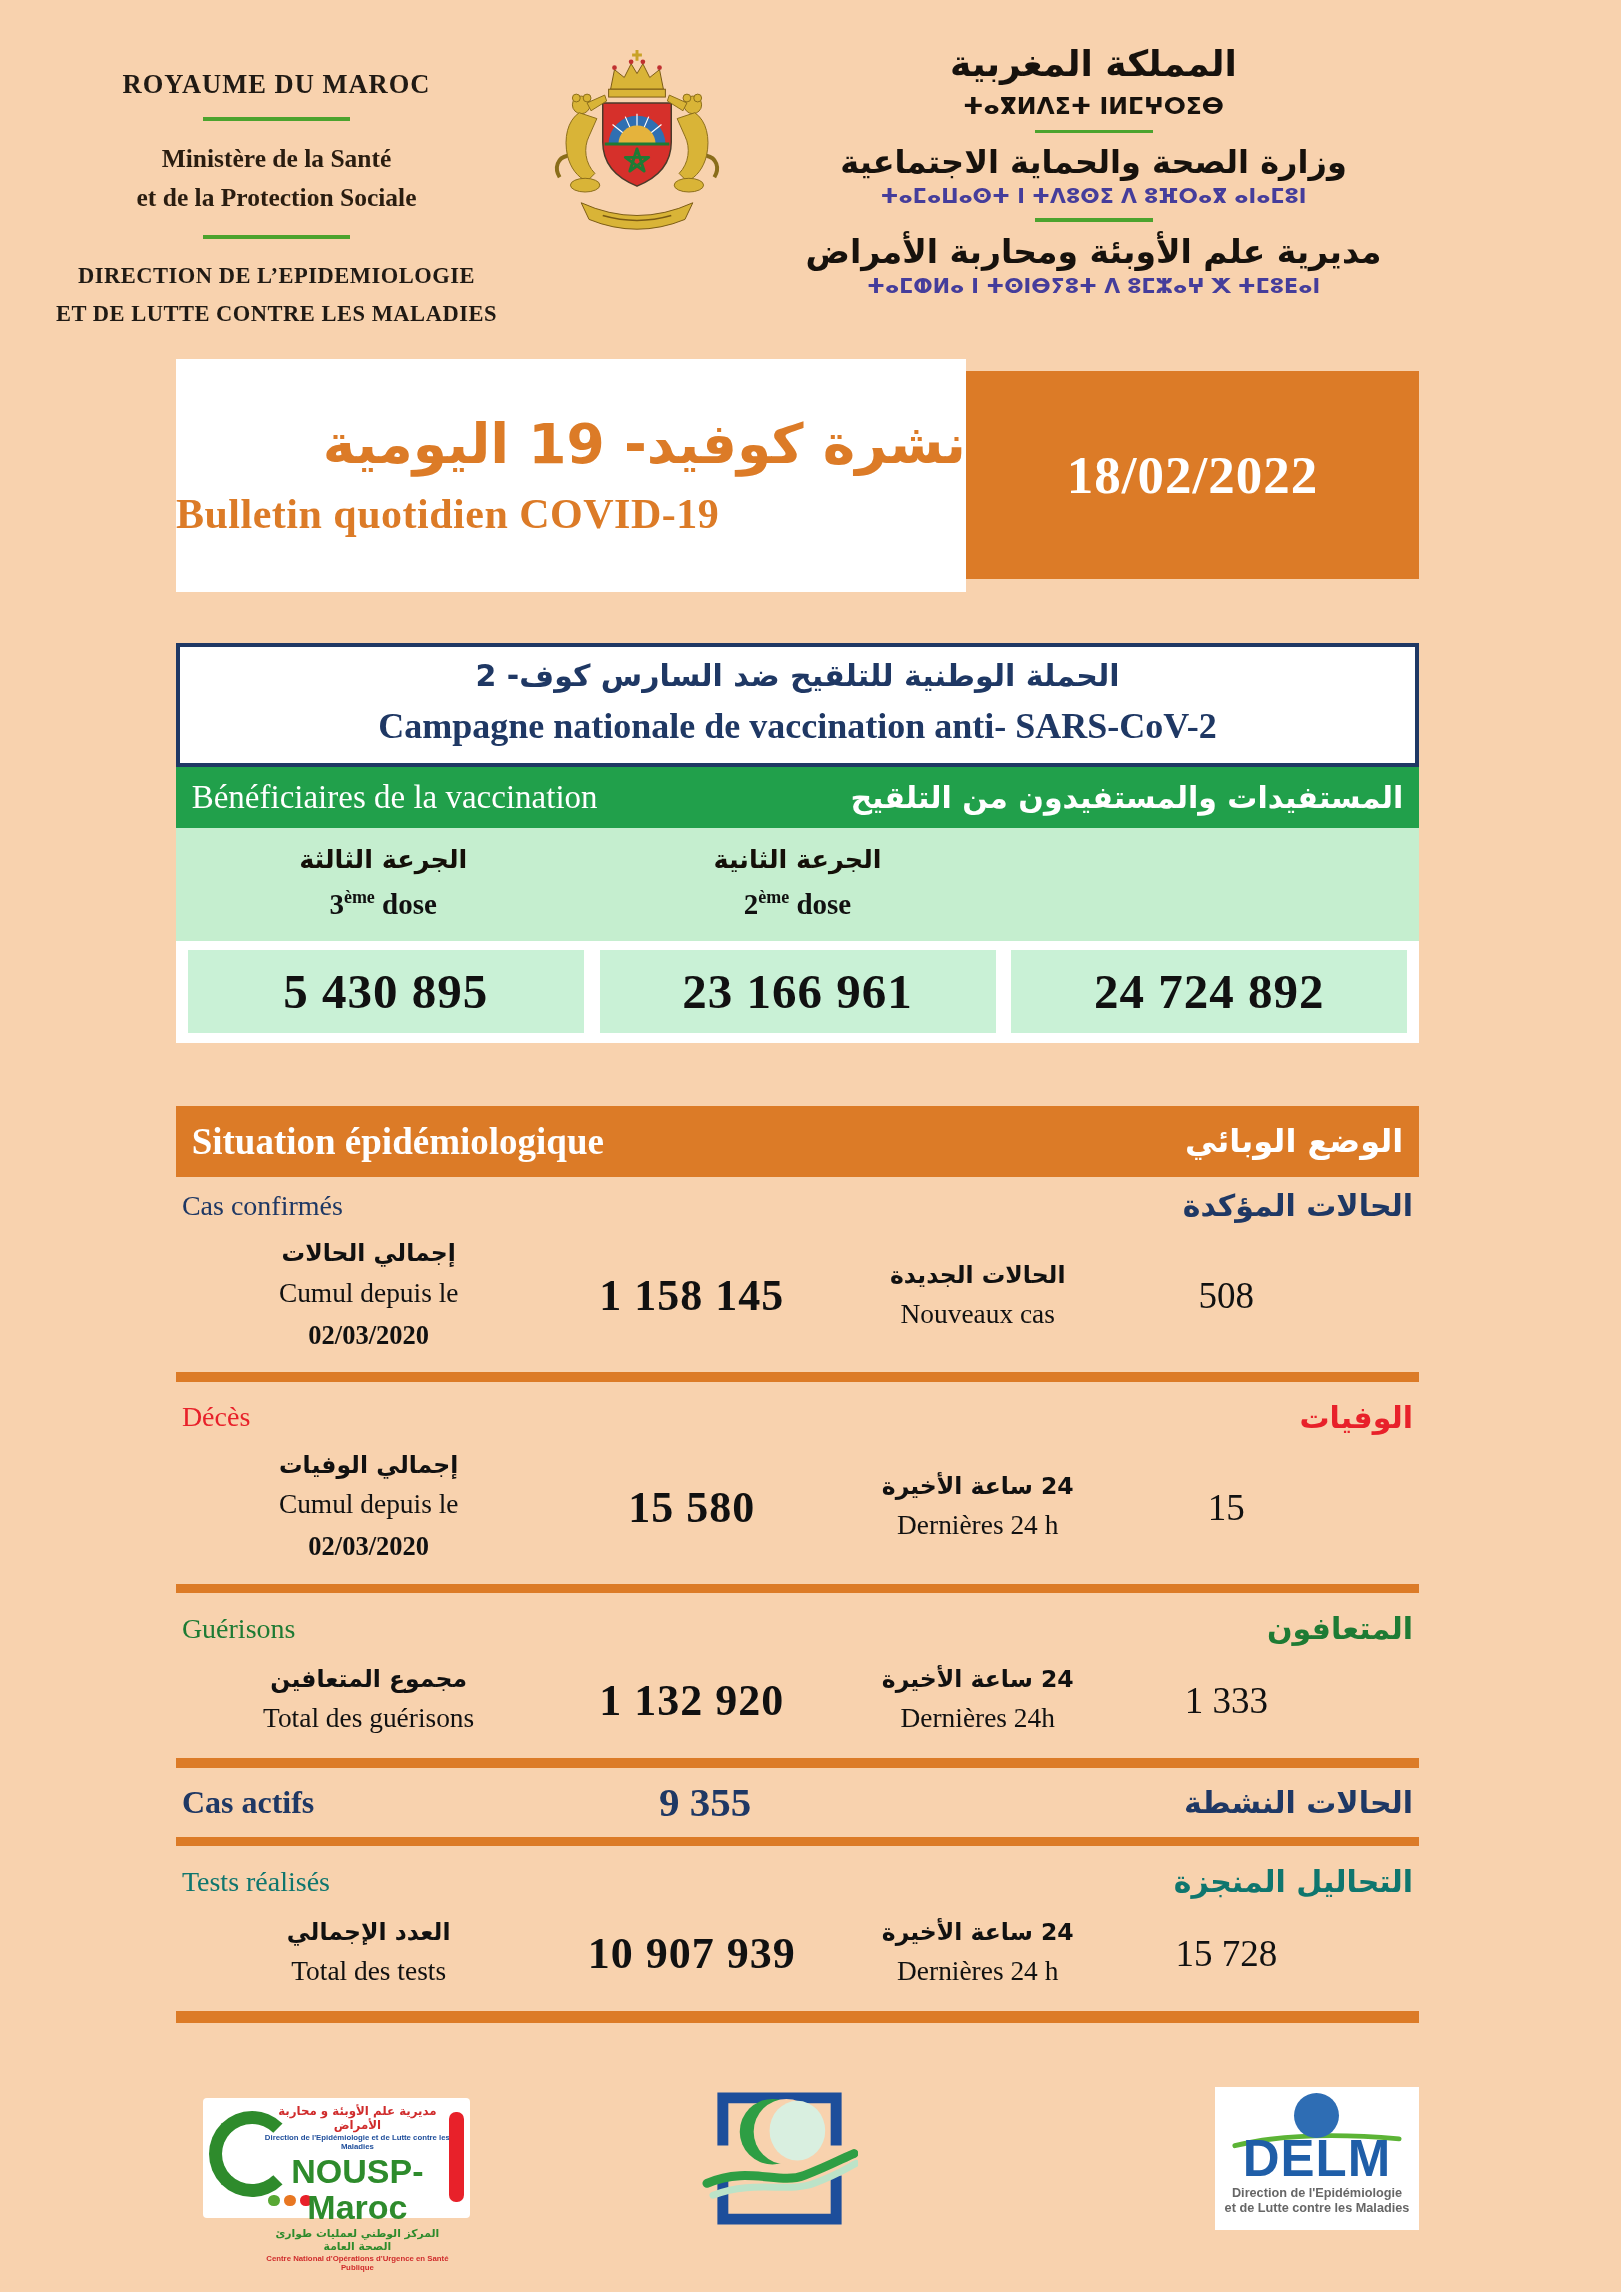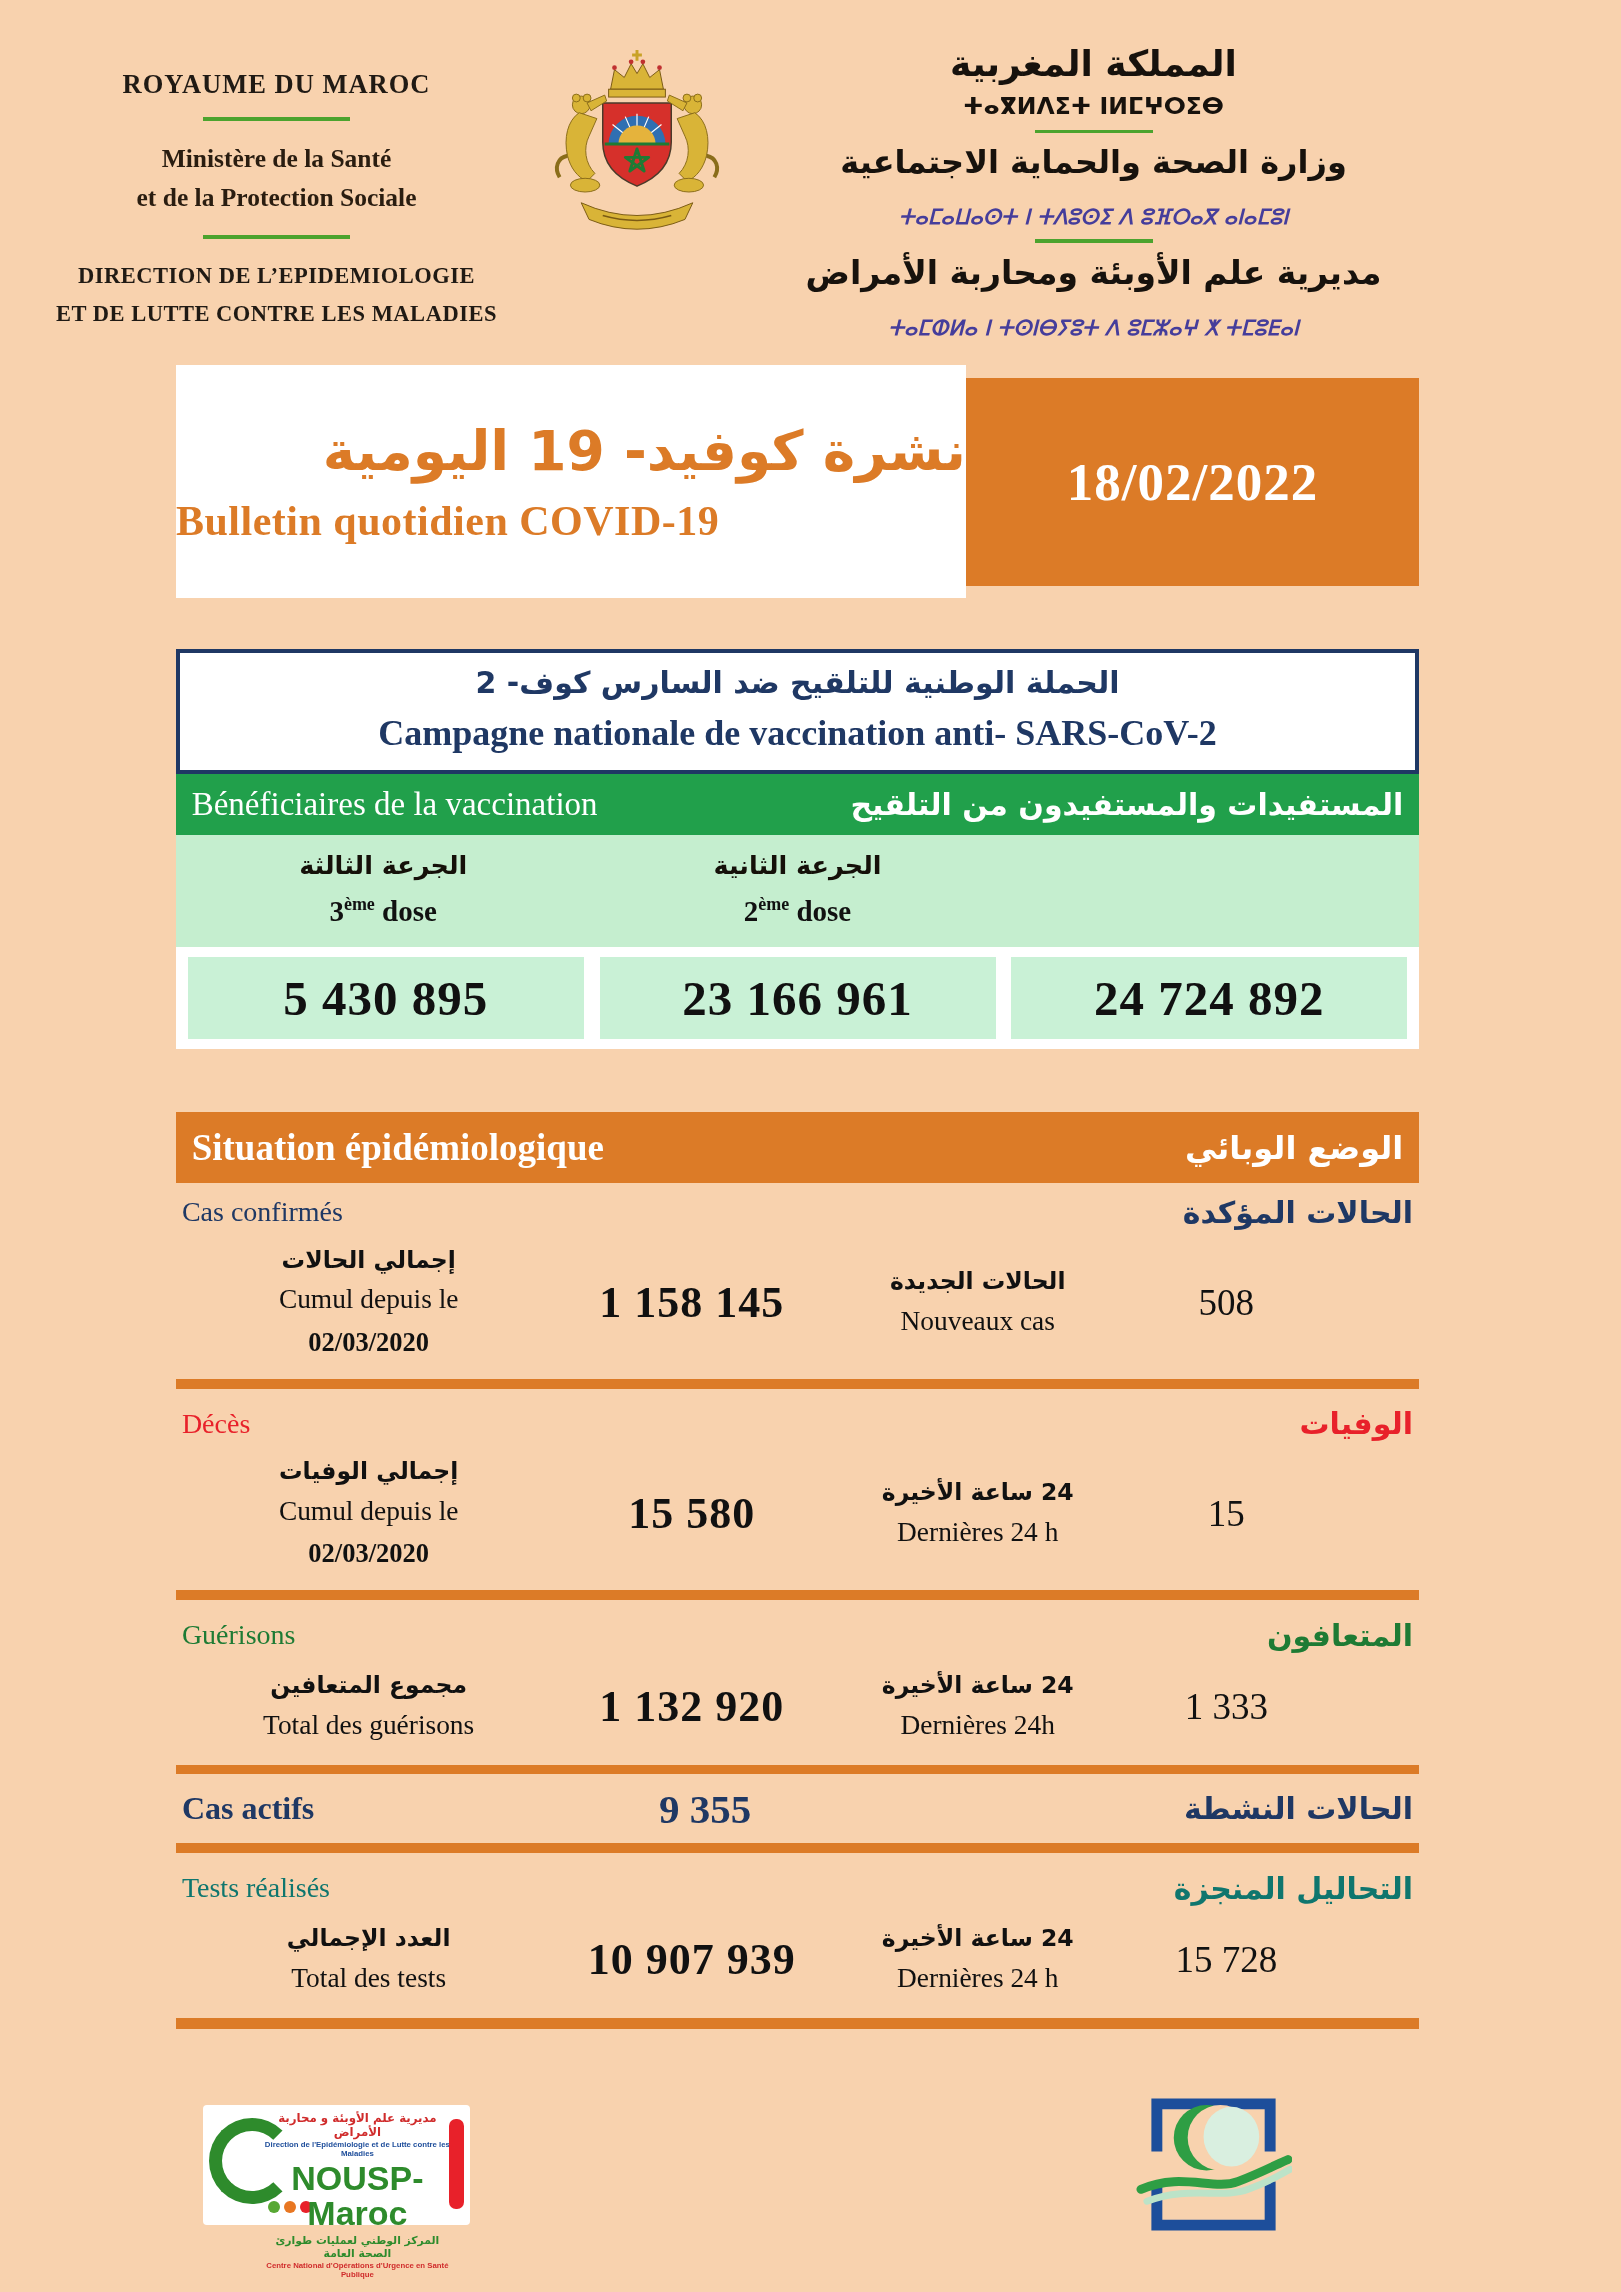--- a/index.html
+++ b/index.html
@@ -18,21 +18,21 @@
   .org-left .l1 { font-size: 26.5px; font-weight: bold; letter-spacing: 1px; color: #201a14; }
   .org-left .l2, .org-left .l3 { font-size: 25.5px; font-weight: bold; color: #2a1d10; line-height: 1.55; }
   .org-left .l4, .org-left .l5 { font-size: 22.5px; font-weight: bold; color: #201a14; line-height: 1.7; letter-spacing: 0.5px; }
   .sep-green { width: 147px; height: 3.9px; background: #4CA32E; margin: 17.6px auto; }
   .sep-green.sm { width: 118px; margin: 9.8px auto; }
   .org-center { width: 225px; text-align: center; }
   .org-right { flex: 1; text-align: center; padding-right: 59px; }
   .org-right .a1 { font-size: 36px; font-weight: bold; color: #17120d; }
   .org-right .t1 { font-size: 23.5px; font-weight: bold; color: #17120d; margin-top: 7.8px; }
   .org-right .a2 { font-size: 32px; font-weight: bold; color: #17120d; }
-  .org-right .t2, .org-right .t3 { font-size: 20.6px; font-weight: bold; color: #453D9B; margin-top: 24px; font-style: italic; }
+  .org-right .t2, .org-right .t3 { font-size: 20.6px; font-weight: bold; color: #453D9B; margin-top: 3px; }
   .org-right .a3 { font-size: 33px; font-weight: bold; color: #17120d; }
 
   
   .main { margin-left: 176px; width: 1243px; }
 
   
   .banner { display: flex; margin-top: 25.5px; height: 233px; }
   .banner-white { width: 790px; background: #fff; display: flex; flex-direction: column;
                   justify-content: center; gap: 13.7px; }
   .banner-white .t-ar { font-size: 55px; font-weight: bold; color: #DC7B27; }
@@ -351,16 +351,27 @@
     <svg class="minilogo" viewBox="0 0 158 158">
       <path d="M22,66 V18 H136 V66" stroke="#1D4E9B" stroke-width="11" fill="none"></path>
       <path d="M22,96 V140 H136 V96" stroke="#1D4E9B" stroke-width="11" fill="none"></path>
       <circle cx="72" cy="52" r="33" fill="#2E9E44"></circle>
       <circle cx="86" cy="52" r="33" fill="#F8D2AE"></circle>
       <ellipse cx="97" cy="51" rx="28" ry="30" fill="#D9EFE0"></ellipse>
       <path d="M6,104 C 48,86 78,106 104,96 S 144,78 154,74" stroke="#2E9E44" stroke-width="9" fill="none" stroke-linecap="round"></path>
       <path d="M12,116 C 54,100 88,114 114,104 S 148,88 156,84" stroke="#BCE3C8" stroke-width="7" fill="none" stroke-linecap="round"></path>
     </svg>
 
+    <div class="delm">
+      <div class="circle"></div>
+      <svg width="176" height="19.6" viewBox="0 0 180 20">
+        <path d="M6,16 Q70,0 174,9" stroke="#5CB436" stroke-width="5" fill="none" stroke-linecap="round"></path>
+      </svg>
+      <div class="name">DELM</div>
+      <div class="sub">
+        <div>Direction de l'Epidémiologie</div>
+        <div>et de Lutte contre les Maladies</div>
+      </div>
+    </div>
 
   </footer>
 </div>
 
 
 </body></html>

